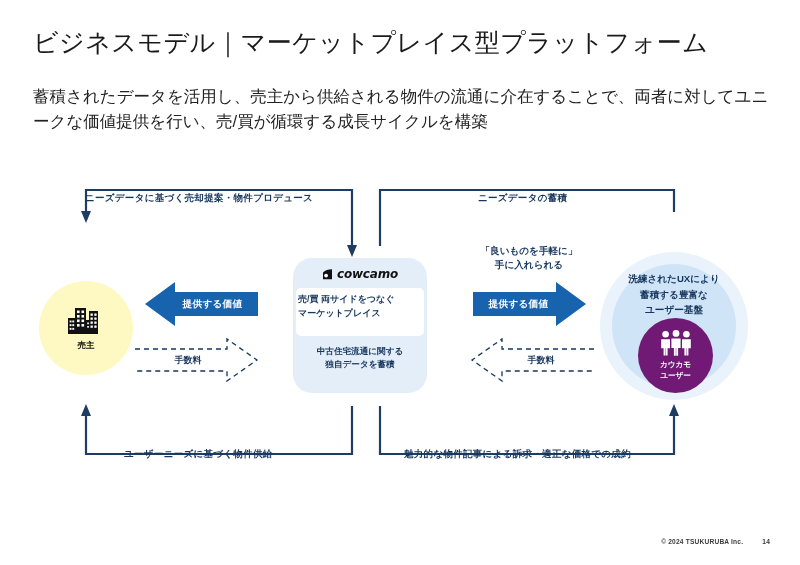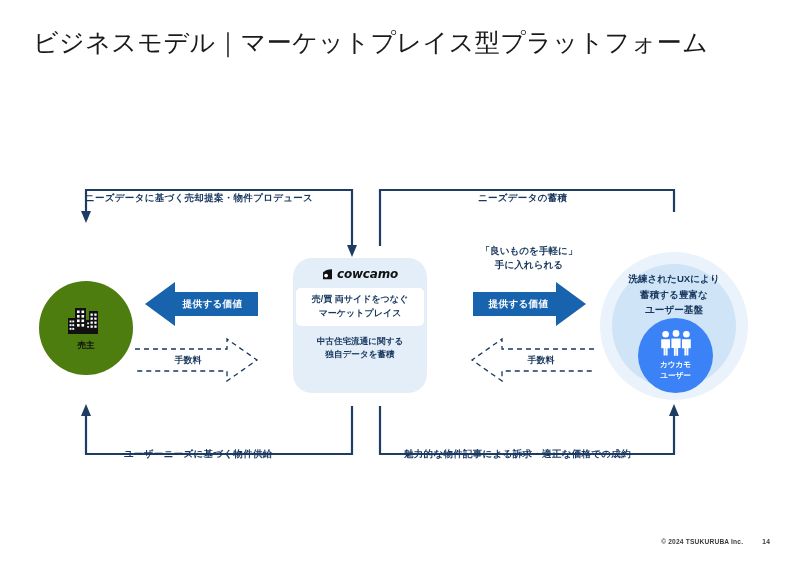--- a/index.html
+++ b/index.html
@@ -34,42 +34,42 @@
     letter-spacing:.3px;white-space:nowrap;
   }
   .wl-tl{left:85px;top:22px;}
   .wl-tr{left:478px;top:22px;}
   .wl-bl{left:124px;top:278px;}
   .wl-br{left:404px;top:278px;}
 
   
   .seller{
     position:absolute;left:39px;top:111px;width:94px;height:94px;
-    border-radius:50%;background:#4d7c0f;
+    border-radius:50%;background:#fef9c3;
     display:flex;flex-direction:column;align-items:center;justify-content:center;
   }
   .seller .bldg{width:40px;height:30px;display:block;}
   .seller .cap{margin-top:5px;font-size:8.5px;font-weight:700;color:#111;}
 
   
   .card{
     position:absolute;left:293px;top:88px;width:134px;height:135px;
     background:#e3eef9;border-radius:19px;
     display:flex;flex-direction:column;align-items:center;
     padding-top:9px;box-sizing:border-box;
   }
   .logo-row{display:flex;align-items:center;gap:4px;height:14px;}
   .logo-row .mark{width:11px;height:12px;display:block;}
   .logo-row .word{
     font-size:12px;font-weight:700;font-style:italic;color:#111;
     letter-spacing:-.2px;font-family:"DejaVu Sans",sans-serif;
   }
   .white-strip{
     margin-top:7px;width:124px;background:#ffffff;border-radius:5px;
-    padding:5px 2px 6px;text-align:center;
+    padding:5px 2px 16px;
     font-size:9px;font-weight:700;color:#17365d;line-height:1.5;
   }
   .card-sub{
     margin-top:9px;text-align:center;
     font-size:8.6px;font-weight:700;color:#17365d;line-height:1.5;
   }
   .card-data{
     margin-top:7px;display:flex;align-items:center;gap:7px;padding-left:2px;
   }
   .db-icon{width:19px;height:22px;display:block;flex:0 0 auto;}
@@ -85,21 +85,21 @@
   .u-outer{
     position:absolute;left:0;top:0;width:148px;height:148px;border-radius:50%;
     background:#eaf3fb;
   }
   .u-mid{
     position:absolute;left:12px;top:12px;width:124px;height:124px;border-radius:50%;
     background:#cfe4f6;
   }
   .u-inner{
     position:absolute;left:38px;top:66px;width:75px;height:75px;border-radius:50%;
-    background:#3b82f6;
+    background:#701a75;
     display:flex;flex-direction:column;align-items:center;justify-content:center;
   }
   .u-inner .ppl{width:34px;height:26px;display:block;}
   .u-inner .cap{
     margin-top:4px;text-align:center;color:#fff;font-size:7.6px;
     font-weight:700;line-height:1.35;
   }
   .u-text{
     position:absolute;left:0;top:19px;width:148px;text-align:center;
     font-size:9.6px;font-weight:700;color:#17365d;line-height:1.62;
@@ -145,20 +145,21 @@
     display:flex;align-items:center;gap:19px;
     font-size:6.6px;font-weight:700;color:#3a3a3a;letter-spacing:.2px;
   }
 </style>
 </head>
 <body>
 
 <div class="slide">
 
   <div class="title">ビジネスモデル｜マーケットプレイス型プラットフォーム</div>
+  <div class="subtitle">蓄積されたデータを活用し、売主から供給される物件の流通に介在することで、両者に対してユニークな価値提供を行い、売/買が循環する成長サイクルを構築</div>
 
   <div class="diagram">
 
     <svg class="wires" viewBox="0 0 800 330">
       <g fill="none" stroke="#1f3c63" stroke-width="2.2">
 
         <path d="M86 42 L86 20 L352 20 L352 76"></path>
 
         <path d="M674 42 L674 20 L380 20 L380 76"></path>
 

